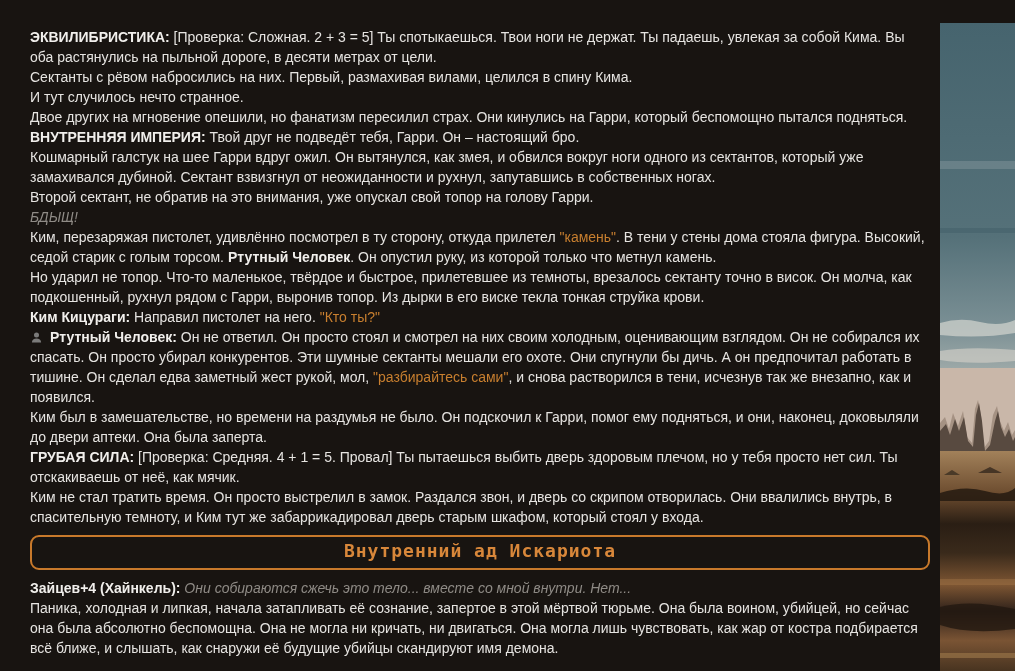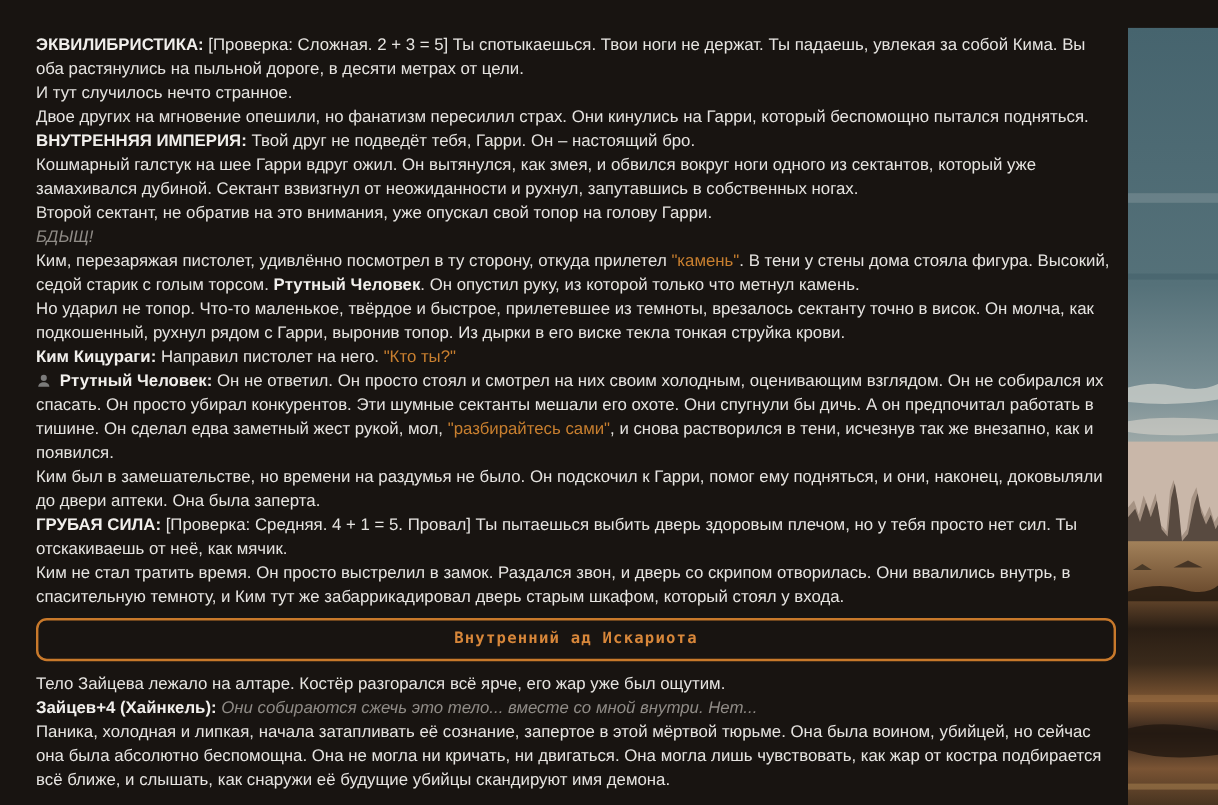--- a/index.html
+++ b/index.html
@@ -20,34 +20,35 @@
   }
   .para{margin:0;}
   .seg-b{font-weight:700;color:#f1efec;}
   .seg-i{font-style:italic;color:var(--muted);}
   .seg-q{color:var(--accent);}
   .chapter-box{
     margin:8px 0;border:2px solid var(--box-border);border-radius:9px;
     text-align:center;padding:4px 0 6px;
   }
   .chapter-title{
-    font-family:"DejaVu Sans Mono",monospace;font-weight:700;font-size:13px;
+    font-family:"DejaVu Sans Mono",monospace;font-weight:700;font-size:18px;
     color:var(--box-title);letter-spacing:1px;
   }
   .scene{width:75px;height:671px;flex:none;overflow:hidden;}
   .scene svg{display:block;}
   .icon-person{display:inline-block;vertical-align:-2px;margin-right:3px;opacity:.85;}
 </style>
 </head>
 <body>
 
 <div class="app">
   <main class="log-pane">
     <div class="log">
         <div class="para"><span class="seg-b">ЭКВИЛИБРИСТИКА:</span><span> [Проверка: Сложная. 2 + 3 = 5] Ты спотыкаешься. Твои ноги не держат. Ты падаешь, увлекая за собой Кима. Вы оба растянулись на пыльной дороге, в десяти метрах от цели.</span></div>
+        <div class="para"><span>Сектанты с рёвом набросились на них. Первый, размахивая вилами, целился в спину Кима.</span></div>
         <div class="para"><span>И тут случилось нечто странное.</span></div>
         <div class="para"><span>Двое других на мгновение опешили, но фанатизм пересилил страх. Они кинулись на Гарри, который беспомощно пытался подняться.</span></div>
         <div class="para"><span class="seg-b">ВНУТРЕННЯЯ ИМПЕРИЯ:</span><span> Твой друг не подведёт тебя, Гарри. Он – настоящий бро.</span></div>
         <div class="para"><span>Кошмарный галстук на шее Гарри вдруг ожил. Он вытянулся, как змея, и обвился вокруг ноги одного из сектантов, который уже замахивался дубиной. Сектант взвизгнул от неожиданности и рухнул, запутавшись в собственных ногах.</span></div>
         <div class="para"><span>Второй сектант, не обратив на это внимания, уже опускал свой топор на голову Гарри.</span></div>
         <div class="para"><span class="seg-i">БДЫЩ!</span></div>
         <div class="para"><span>Ким, перезаряжая пистолет, удивлённо посмотрел в ту сторону, откуда прилетел </span><span class="seg-q">"камень"</span><span>. В тени у стены дома стояла фигура. Высокий, седой старик с голым торсом. </span><span class="seg-b">Ртутный Человек</span><span>. Он опустил руку, из которой только что метнул камень.</span></div>
         <div class="para"><span>Но ударил не топор. Что-то маленькое, твёрдое и быстрое, прилетевшее из темноты, врезалось сектанту точно в висок. Он молча, как подкошенный, рухнул рядом с Гарри, выронив топор. Из дырки в его виске текла тонкая струйка крови.</span></div>
         <div class="para"><span class="seg-b">Ким Кицураги:</span><span> Направил пистолет на него. </span><span class="seg-q">"Кто ты?"</span></div>
         <div class="para">
@@ -57,21 +58,20 @@
   </svg>
 <span class="seg-b">Ртутный Человек:</span><span> Он не ответил. Он просто стоял и смотрел на них своим холодным, оценивающим взглядом. Он не собирался их спасать. Он просто убирал конкурентов. Эти шумные сектанты мешали его охоте. Они спугнули бы дичь. А он предпочитал работать в тишине. Он сделал едва заметный жест рукой, мол, </span><span class="seg-q">"разбирайтесь сами"</span><span>, и снова растворился в тени, исчезнув так же внезапно, как и появился.</span></div>
         <div class="para"><span>Ким был в замешательстве, но времени на раздумья не было. Он подскочил к Гарри, помог ему подняться, и они, наконец, доковыляли до двери аптеки. Она была заперта.</span></div>
         <div class="para"><span class="seg-b">ГРУБАЯ СИЛА:</span><span> [Проверка: Средняя. 4 + 1 = 5. Провал] Ты пытаешься выбить дверь здоровым плечом, но у тебя просто нет сил. Ты отскакиваешь от неё, как мячик.</span></div>
         <div class="para"><span>Ким не стал тратить время. Он просто выстрелил в замок. Раздался звон, и дверь со скрипом отворилась. Они ввалились внутрь, в спасительную темноту, и Ким тут же забаррикадировал дверь старым шкафом, который стоял у входа.</span></div>
       </div>
     <div class="chapter-box">
       <span class="chapter-title">Внутренний ад Искариота</span>
     </div>
     <div class="log">
-        <div class="para"><span>Тело Зайцева лежало на алтаре. Костёр разгорался всё ярче, его жар уже был ощутим.</span></div>
         <div class="para"><span class="seg-b">Зайцев+4 (Хайнкель):</span><span class="seg-i"> Они собираются сжечь это тело... вместе со мной внутри. Нет...</span></div>
         <div class="para"><span>Паника, холодная и липкая, начала затапливать её сознание, запертое в этой мёртвой тюрьме. Она была воином, убийцей, но сейчас она была абсолютно беспомощна. Она не могла ни кричать, ни двигаться. Она могла лишь чувствовать, как жар от костра подбирается всё ближе, и слышать, как снаружи её будущие убийцы скандируют имя демона.</span></div>
       </div>
   </main>
 
   <aside class="scene">
     <svg width="75" height="671" viewBox="0 0 75 671" preserveAspectRatio="none" xmlns="http://www.w3.org/2000/svg">
       <defs>
         <linearGradient id="skyGrad" x1="0" y1="0" x2="0" y2="1">
           <stop offset="0" stop-color="var(--sky-teal)"></stop>

